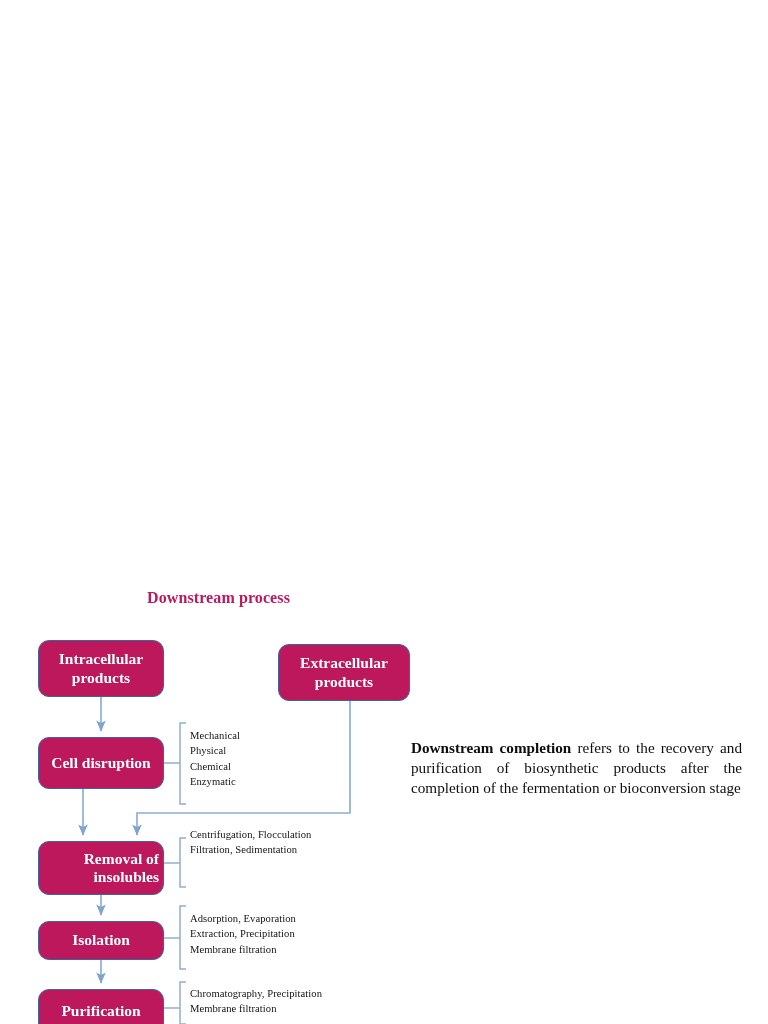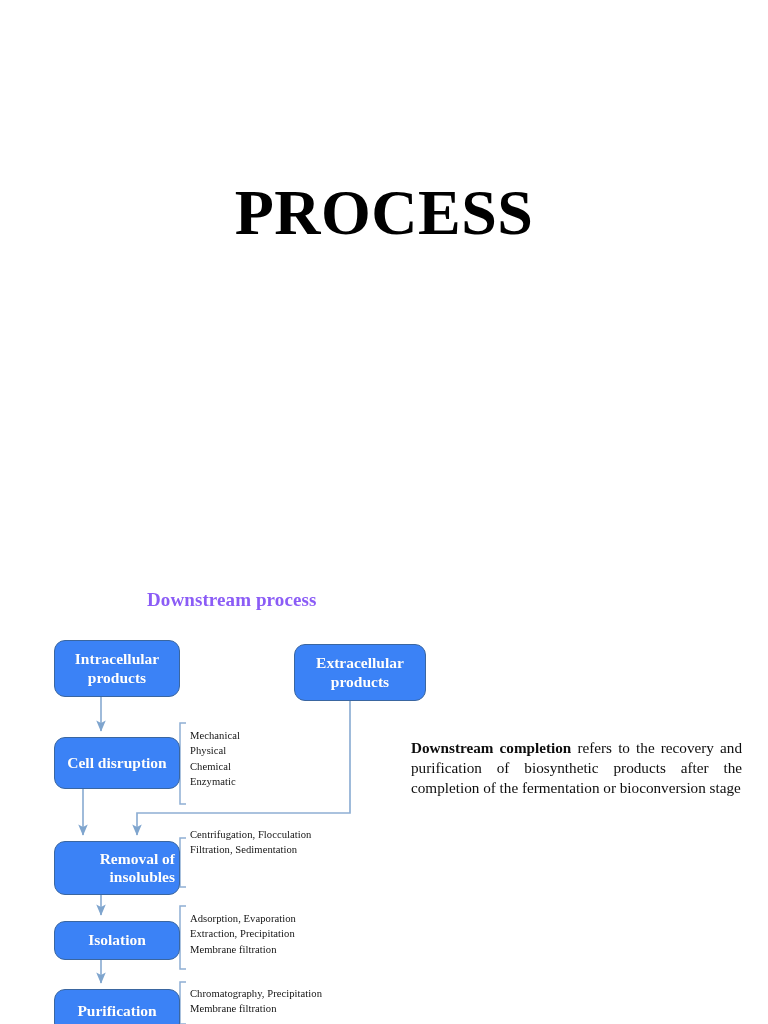--- a/index.html
+++ b/index.html
@@ -32,53 +32,52 @@
     color: #000000;
   }
   #slide-title .tl { display: block; }
 
   
   #figure-heading {
     position: absolute;
     left: 147px;
     top: 589px;
     font-weight: bold;
-    font-size: 19px;
+    font-size: 16px;
     letter-spacing: 0.1px;
-    color: #8b5cf6;
+    color: #be185d;
   }
 
   
   #flowchart {
     position: absolute;
     left: 0;
     top: 0;
     width: 768px;
     height: 1024px;
     pointer-events: none;
   }
 
   
   .node {
     position: absolute;
     box-sizing: border-box;
-    background: #3b82f6;
+    background: #be185d;
     border: 1.2px solid #3A66A0;
     border-radius: 11px;
     color: #ffffff;
     font-weight: bold;
     font-size: 15.5px;
     line-height: 1.18;
     text-align: center;
     display: flex;
     align-items: center;
     justify-content: center;
     padding: 4px 4px;
     text-shadow: 0 0 1px rgba(0,0,0,0.12);
-    margin-left: 16px;
   }
 
   #node-intracellular { left: 38px;  top: 640px; width: 126px; height: 57px; }
   #node-extracellular { left: 278px; top: 644px; width: 132px; height: 57px; }
   #node-celldisruption{ left: 38px;  top: 737px; width: 126px; height: 52px; }
   #node-removal       { left: 38px;  top: 841px; width: 126px; height: 54px; text-align: right; }
   #node-isolation     { left: 38px;  top: 921px; width: 126px; height: 39px; }
   #node-purification  { left: 38px;  top: 989px; width: 126px; height: 45px; }
 
   
@@ -105,21 +104,20 @@
     line-height: 1.32;
     text-align: justify;
     color: #0d0d0d;
   }
   #body-paragraph .lead { font-weight: bold; }
 </style>
 </head>
 <body>
 
 <div id="slide-title">
-  <span class="tl">PROCESS</span>
 </div>
 
 <div id="figure-heading">Downstream process</div>
 
 <svg id="flowchart" viewBox="0 0 768 1024" width="768" height="1024" aria-hidden="true">
   <defs>
     <marker id="arrowhead" markerWidth="9" markerHeight="9" refX="6.2" refY="3.2" orient="auto" markerUnits="strokeWidth">
       <path d="M0,0.4 L6.6,3.2 L0,6.0 L1.5,3.2 Z" fill="#7FA5CE"></path>
     </marker>
   </defs>

